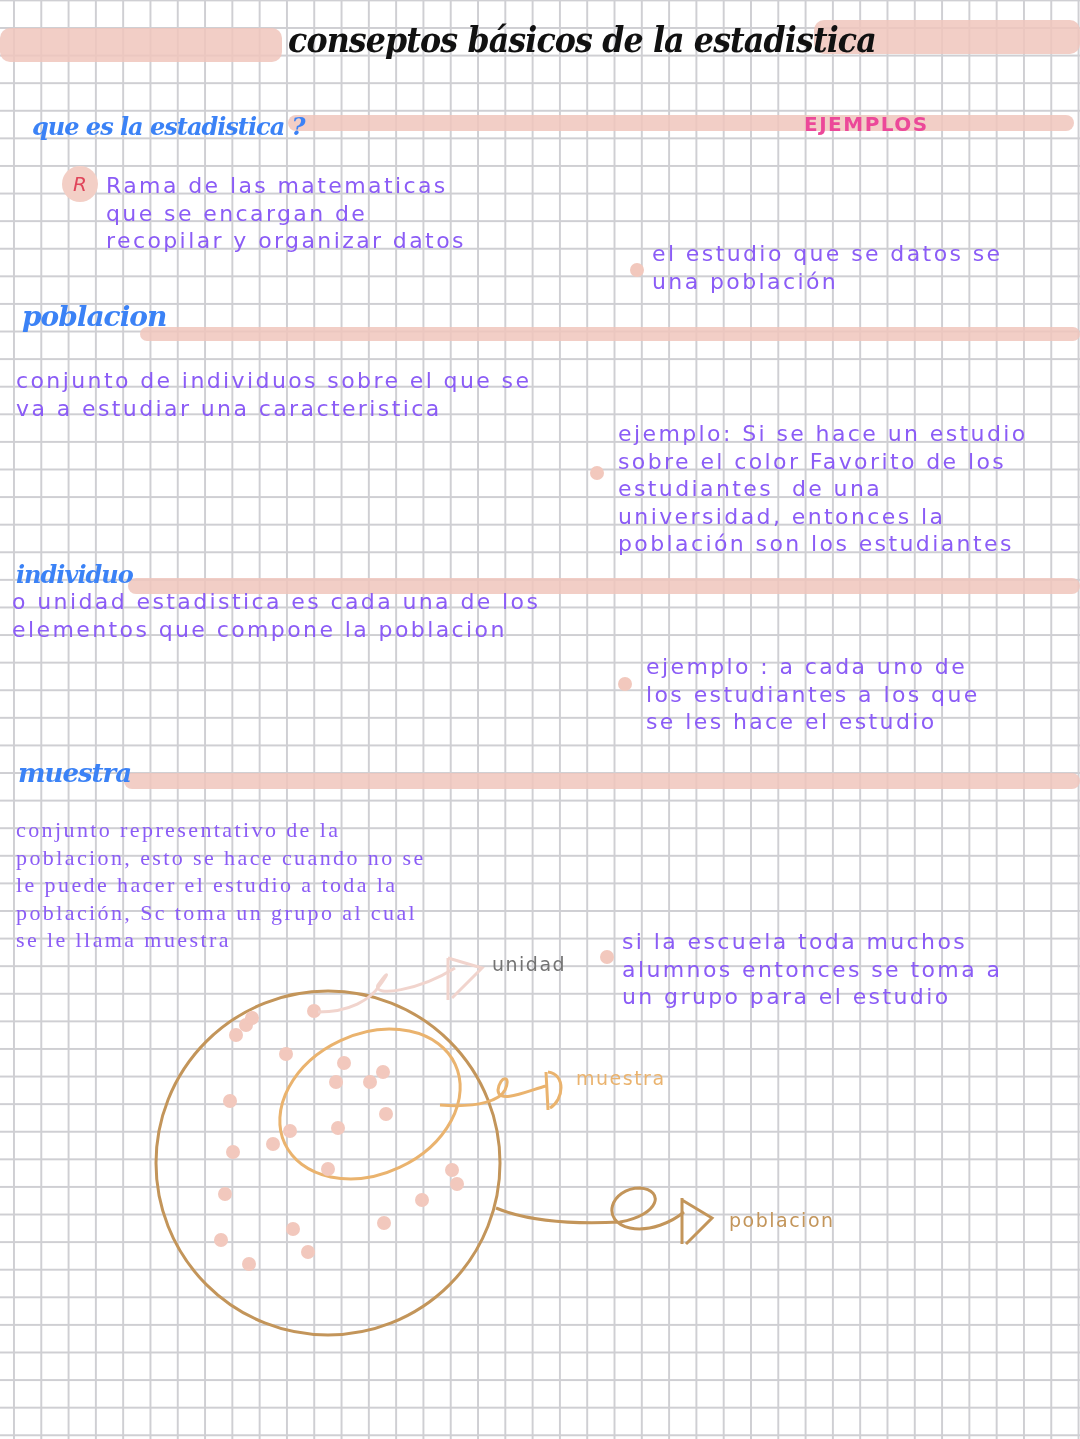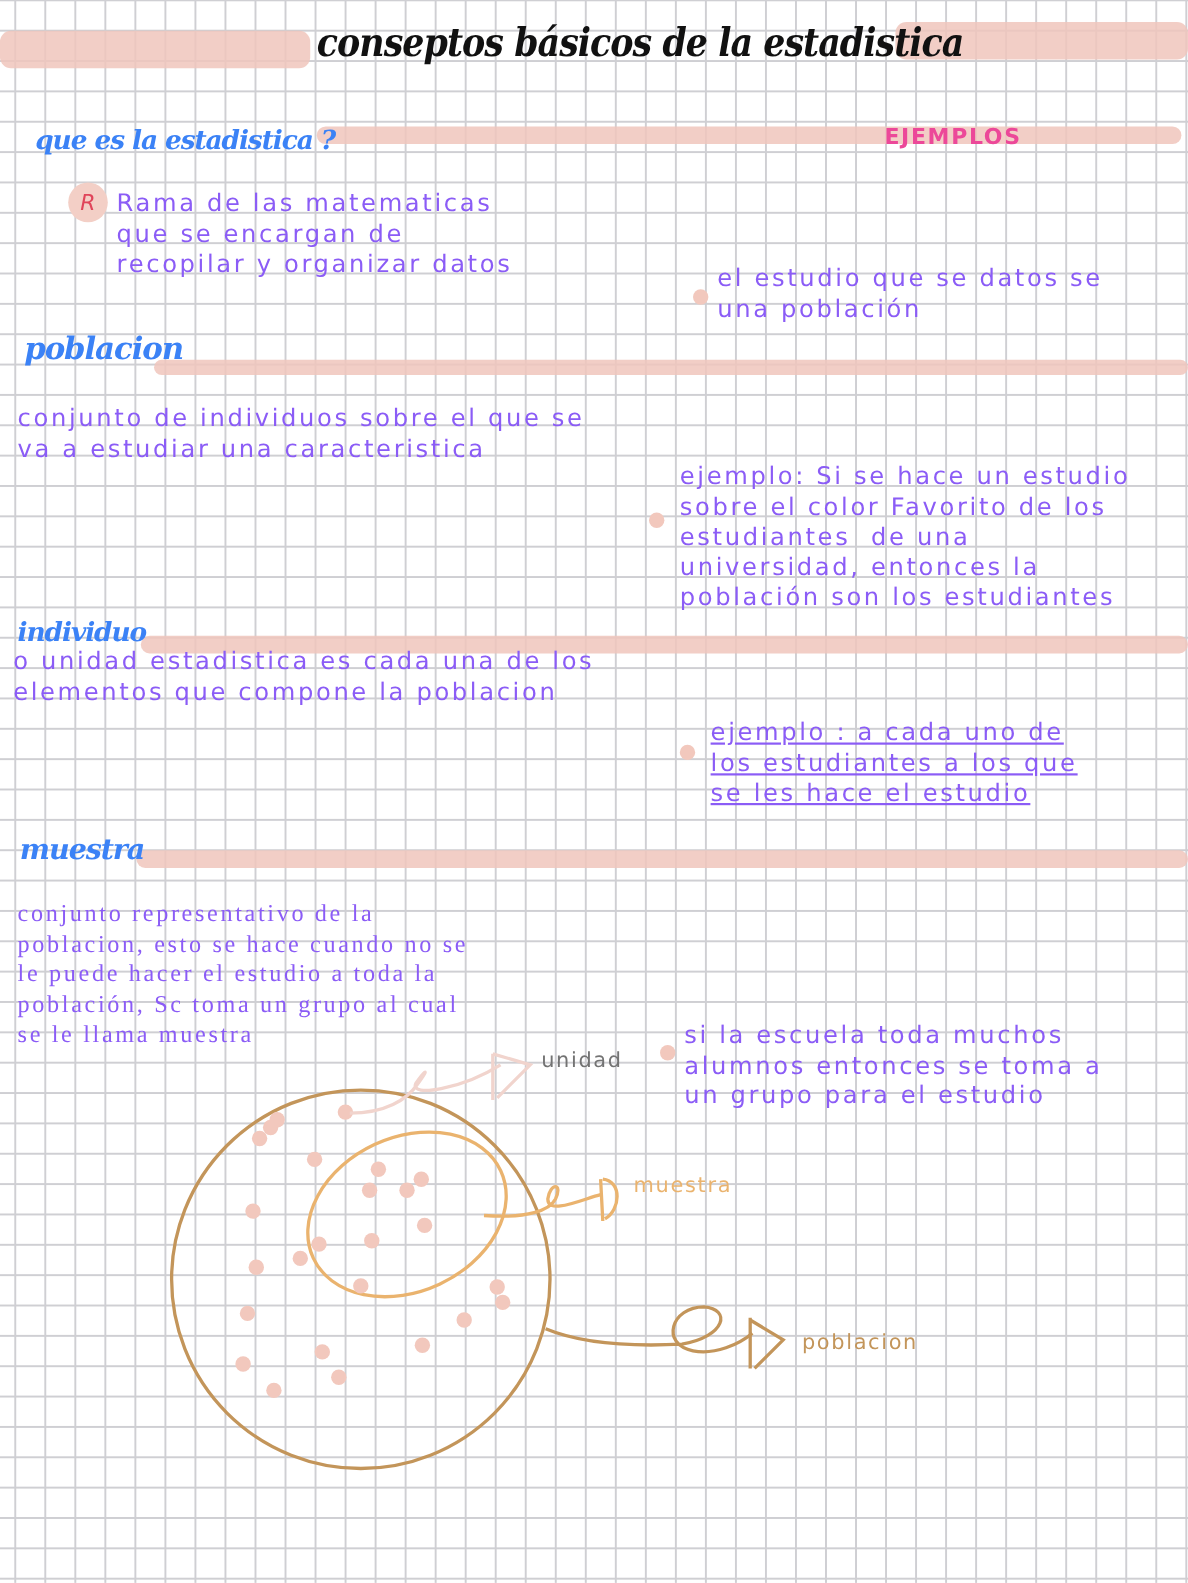--- a/index.html
+++ b/index.html
@@ -70,21 +70,21 @@
 <div class="body-text" style="left:618px; top:420px;">ejemplo: Si se hace un estudio
 sobre el color Favorito de los
 estudiantes  de una
 universidad, entonces la
 población son los estudiantes</div>
 
 <div class="heading" style="left:16px; top:560px; font-size:24px;">individuo</div>
 <div class="body-text" style="left:12px; top:588px;">o unidad estadistica es cada una de los
 elementos que compone la poblacion</div>
 <div class="bullet" style="left:618px; top:677px;"></div>
-<div class="body-text" style="left:646px; top:653px;text-decoration:underline;">ejemplo : a cada uno de
+<div class="body-text" style="left:646px; top:653px;">ejemplo : a cada uno de
 los estudiantes a los que
 se les hace el estudio</div>
 
 <div class="heading" style="left:18px; top:758px; font-size:26px;">muestra</div>
 <div class="body-text" style="left:16px; top:816px;font-family:Liberation Serif, serif;">conjunto representativo de la
 poblacion, esto se hace cuando no se
 le puede hacer el estudio a toda la
 población, Sc toma un grupo al cual
 se le llama muestra</div>
 <div class="bullet" style="left:600px; top:950px;"></div>

